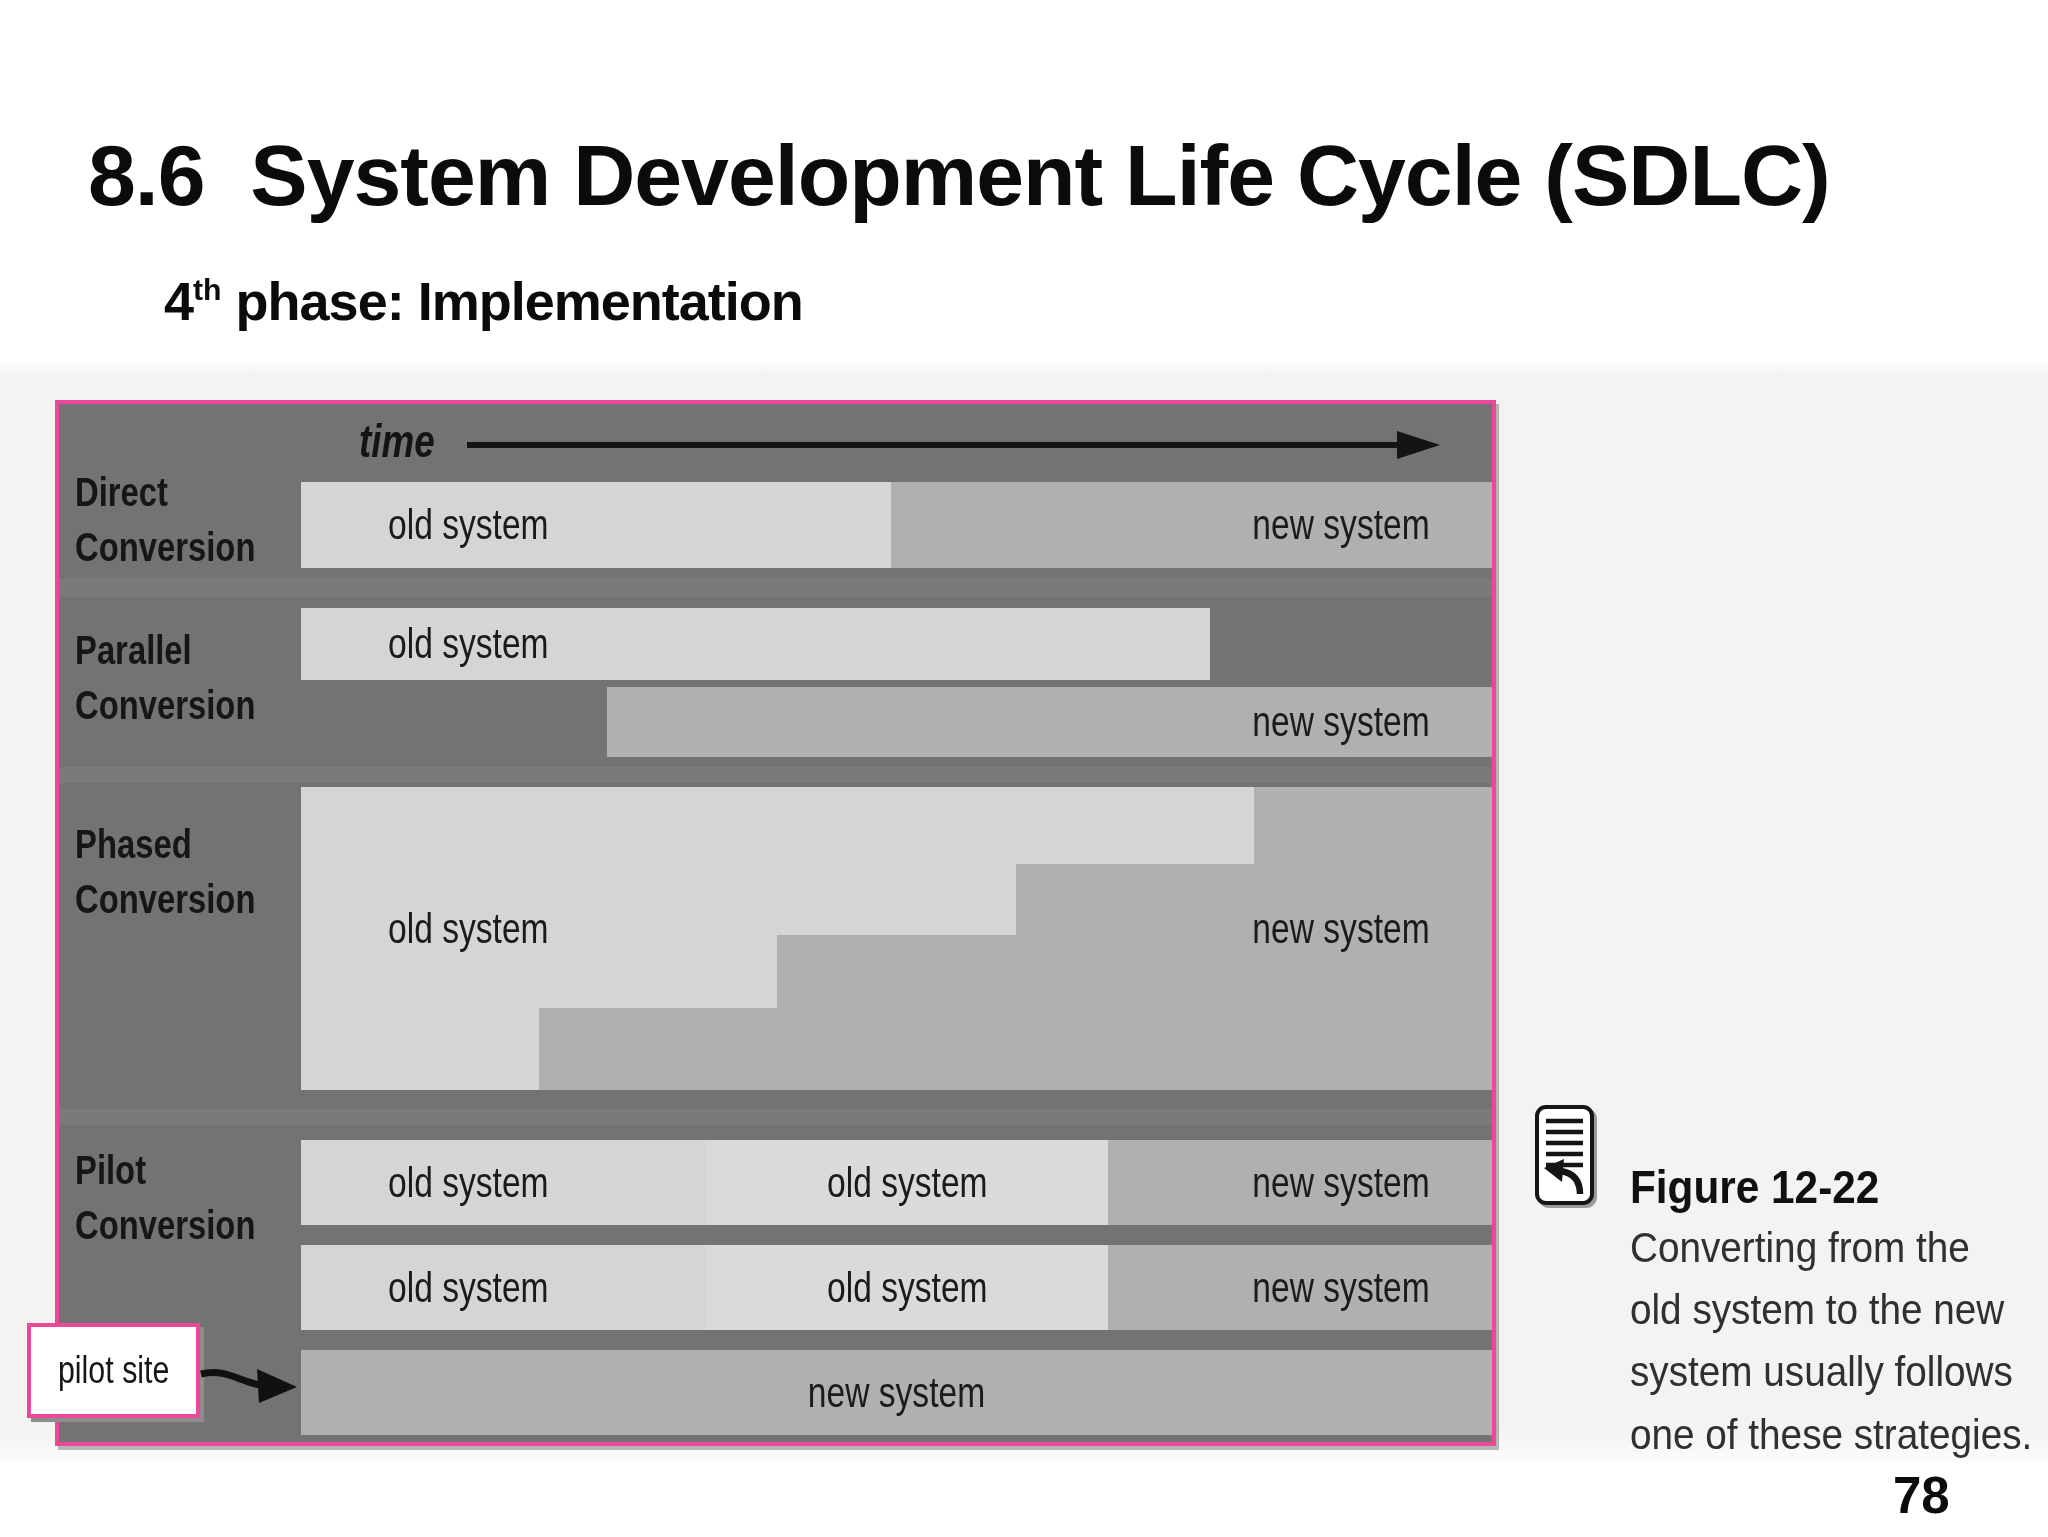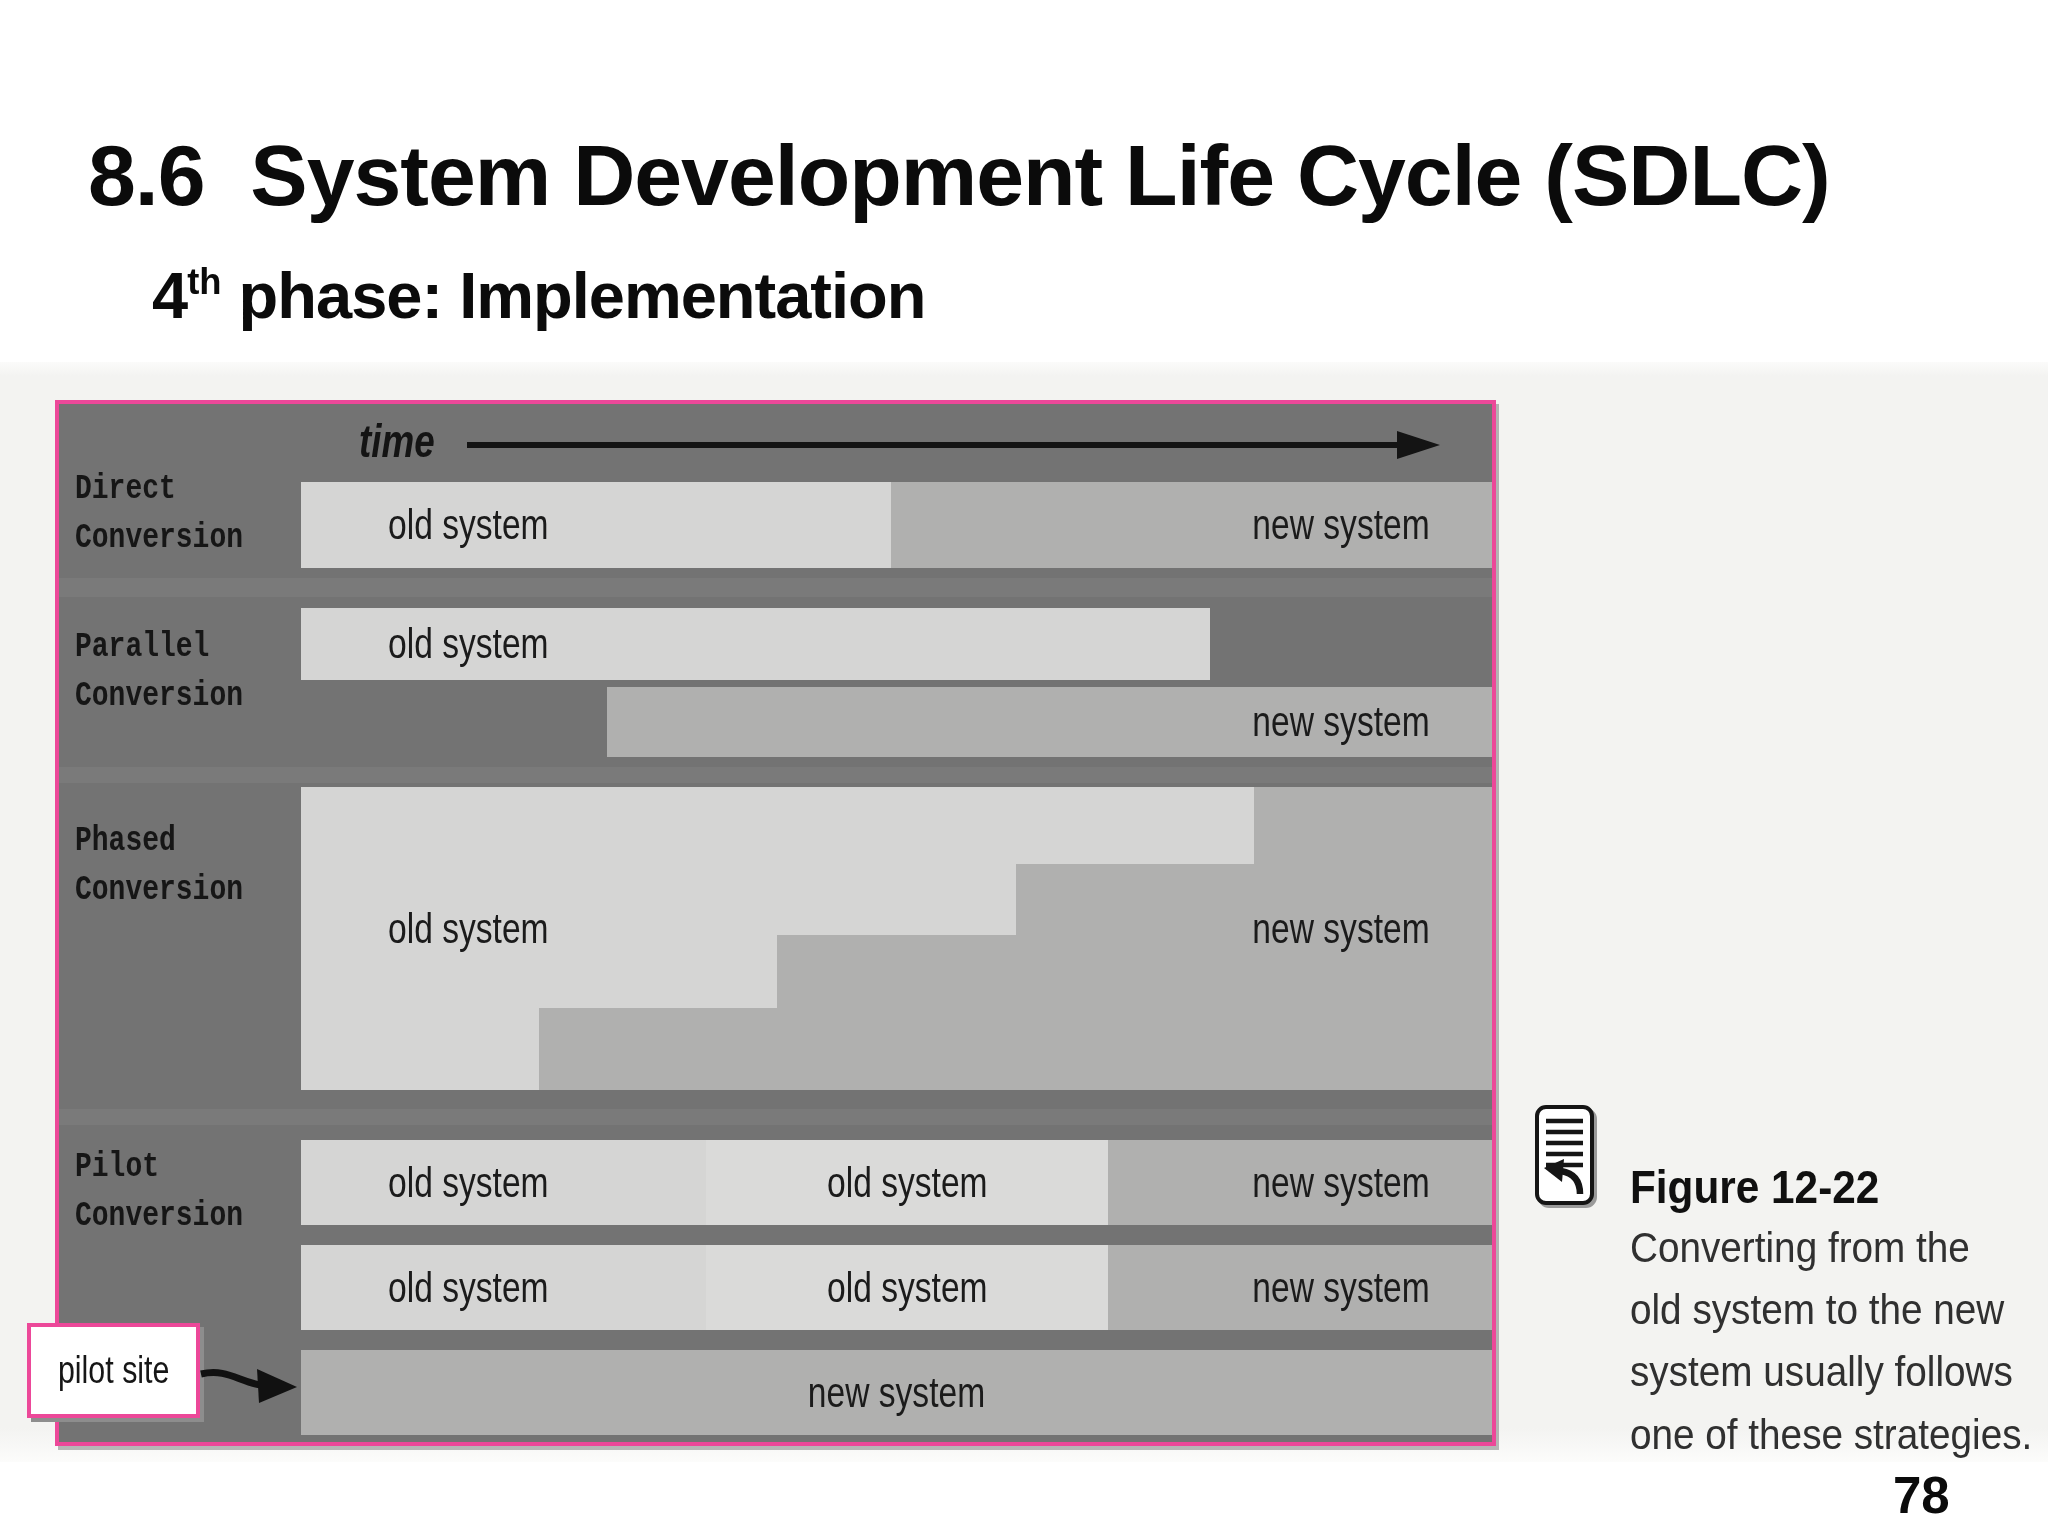--- a/index.html
+++ b/index.html
@@ -16,22 +16,22 @@
     background:linear-gradient(to bottom,#fbfbfa 0px,#f3f3f1 14px,#f3f3f1 calc(100% - 34px),#fcfcfb 100%);
   }
 
   
   .title{
     position:absolute;left:88px;top:126px;margin:0;
     font-size:86px;font-weight:bold;color:#0b0b0b;
     letter-spacing:-1px;white-space:pre;
   }
   .subtitle{
-    position:absolute;left:152px;top:258px;margin:0;
-    font-size:65px;font-weight:bold;color:#0b0b0b;
+    position:absolute;left:152px;top:258px;margin:12px;
+    font-size:54px;font-weight:bold;color:#0b0b0b;
     letter-spacing:-1px;white-space:pre;
   }
   .subtitle sup{font-size:0.56em;position:relative;top:-0.04em;vertical-align:super;letter-spacing:0;}
 
   
   .panel{
     position:absolute;left:55px;top:400px;width:1433px;height:1038px;
     background:#737373;border:4px solid #ec4899;
     box-shadow:3px 4px 0 rgba(60,60,60,.35);
   }
@@ -40,21 +40,21 @@
   .cond{display:inline-block;transform:scaleX(.8);transform-origin:0 50%;}
 
   .time-label{
     position:absolute;left:300px;top:10px;
     font-size:46px;font-weight:bold;font-style:italic;color:#141414;
   }
   .time-arrow{position:absolute;left:408px;top:24px;}
 
   .row-label{
     position:absolute;left:16px;
-    font-size:35px;font-weight:bold;color:#161616;line-height:1;font-family:Liberation Mono, monospace;
+    font-size:41px;font-weight:bold;color:#161616;line-height:1;
   }
 
   .bar{position:absolute;left:242px;right:0;overflow:hidden;}
   .fill-light{background:#d5d5d4;}
   .fill-light2{background:#dadad9;}
   .fill-dark{background:#b0b0af;}
 
   .bar-label{
     position:absolute;top:50%;
     font-size:42px;color:#1b1b1b;line-height:1;white-space:nowrap;

